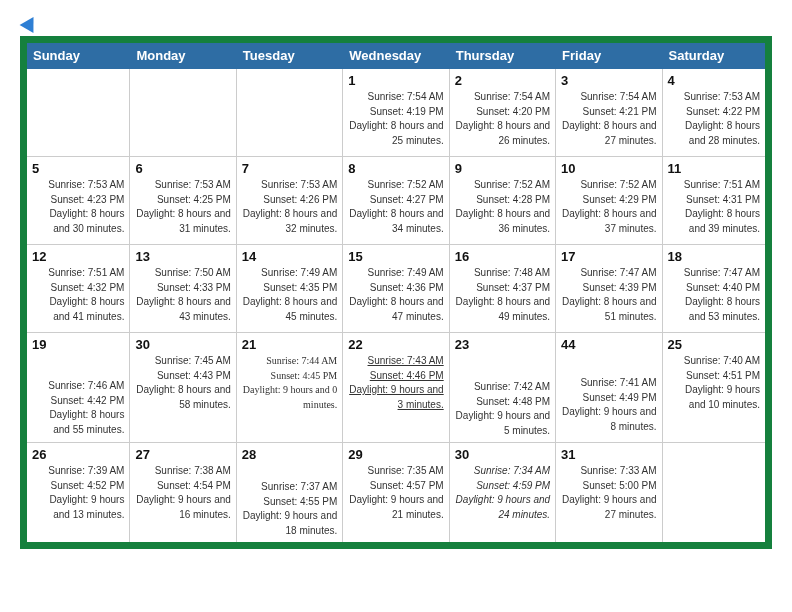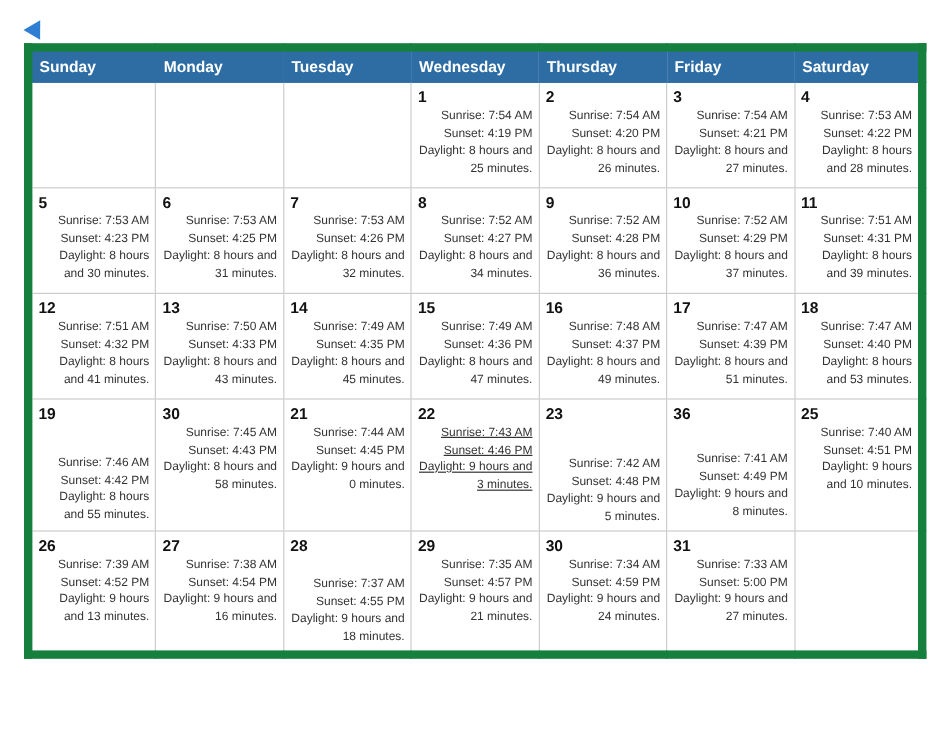--- a/index.html
+++ b/index.html
@@ -245,38 +245,38 @@
 Daylight: 8 hours and 55 minutes.</div>
           </td>
           <td>
             <span class="day-num">30</span>
             <div class="day-info" style="white-space: pre-line;">Sunrise: 7:45 AM
 Sunset: 4:43 PM
 Daylight: 8 hours and 58 minutes.</div>
           </td>
           <td>
             <span class="day-num">21</span>
-            <div class="day-info" style="white-space: pre-line;">Sunrise: 7:44 AM
+            <div class="day-info" style="white-space: pre-line; font-family: Liberation Serif, serif;">Sunrise: 7:44 AM
 Sunset: 4:45 PM
 Daylight: 9 hours and 0 minutes.</div>
           </td>
           <td>
             <span class="day-num">22</span>
             <div class="day-info" style="white-space: pre-line; text-decoration: underline;">Sunrise: 7:43 AM
 Sunset: 4:46 PM
 Daylight: 9 hours and 3 minutes.</div>
           </td>
           <td>
             <span class="day-num">23</span>
             <div class="day-info" style="white-space: pre-line; margin-top: 28px;">Sunrise: 7:42 AM
 Sunset: 4:48 PM
 Daylight: 9 hours and 5 minutes.</div>
           </td>
           <td>
-            <span class="day-num">36</span>
+            <span class="day-num">44</span>
             <div class="day-info" style="white-space: pre-line; margin-top: 24px;">Sunrise: 7:41 AM
 Sunset: 4:49 PM
 Daylight: 9 hours and 8 minutes.</div>
           </td>
           <td>
             <span class="day-num">25</span>
             <div class="day-info" style="white-space: pre-line;">Sunrise: 7:40 AM
 Sunset: 4:51 PM
 Daylight: 9 hours and 10 minutes.</div>
           </td>
@@ -301,21 +301,21 @@
 Daylight: 9 hours and 18 minutes.</div>
           </td>
           <td>
             <span class="day-num">29</span>
             <div class="day-info" style="white-space: pre-line;">Sunrise: 7:35 AM
 Sunset: 4:57 PM
 Daylight: 9 hours and 21 minutes.</div>
           </td>
           <td>
             <span class="day-num">30</span>
-            <div class="day-info" style="white-space: pre-line;">Sunrise: 7:34 AM
+            <div class="day-info" style="white-space: pre-line; font-style: italic;">Sunrise: 7:34 AM
 Sunset: 4:59 PM
 Daylight: 9 hours and 24 minutes.</div>
           </td>
           <td>
             <span class="day-num">31</span>
             <div class="day-info" style="white-space: pre-line;">Sunrise: 7:33 AM
 Sunset: 5:00 PM
 Daylight: 9 hours and 27 minutes.</div>
           </td>
           <td class="empty-cell"></td>

